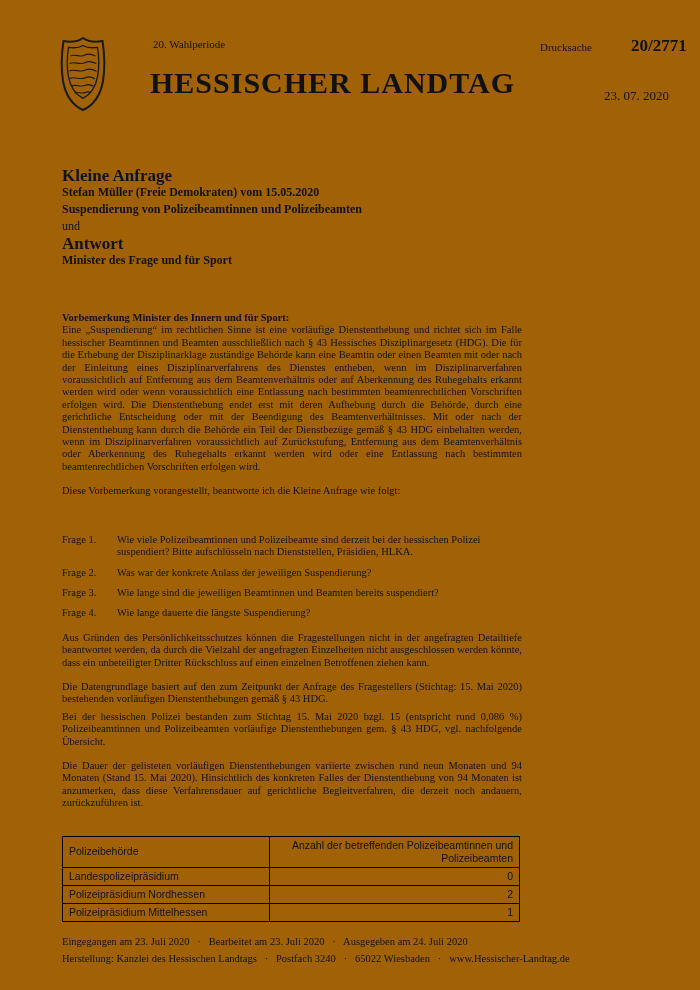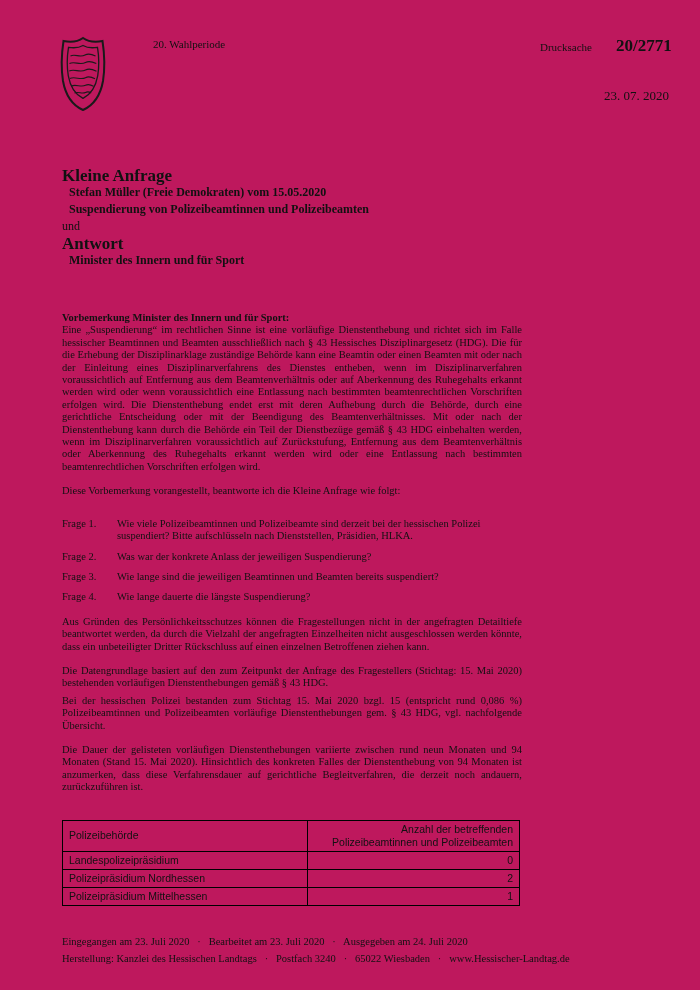--- a/index.html
+++ b/index.html
@@ -1,58 +1,58 @@
 <!DOCTYPE html>
 <html><head>
 <meta charset="utf-8">
 <style>
   * { margin:0; padding:0; box-sizing:border-box; }
   html,body { background:#ffffff; }
   .page {
-    position:relative; width:700px; height:990px; background:#be185d;
+    position:relative; width:700px; height:990px; background:#a16207;
     font-family:"Liberation Serif","DejaVu Serif",serif; color:#111;
     overflow:hidden;
   }
   
   .coat { position:absolute; left:58px; top:36px; width:50px; height:76px; }
   .wahlperiode { position:absolute; left:153px; top:38px; font-size:11px; }
   .landtag-title {
     position:absolute; left:150px; top:66px;
     font-size:30px; font-weight:700; letter-spacing:1px; white-space:nowrap;
   }
-  .drucksache { position:absolute; left:540px; top:36px; display:flex; align-items:baseline; gap:5px; }
+  .drucksache { position:absolute; left:540px; top:36px; display:flex; align-items:baseline; gap:20px; }
   .drucksache .lbl { font-size:11px; }
   .drucksache .num { font-size:17px; font-weight:700;margin-left:19px; }
   .header-date { position:absolute; left:604px; top:88px; font-size:13px; }
   
   .main { position:absolute; left:62px; top:168px; width:460px; font-size:10.5px; line-height:12.4px; }
   .title-block { font-size:12px; line-height:15px; }
   .title-block > div { margin-bottom:2px; }
   .tb-big { font-size:17px; font-weight:700; }
-  .tb-bold { font-weight:700;margin-left:7px; }
+  .tb-bold { font-weight:700; }
   .tb-gap { margin-top:0; }
   .vorb-head { margin-top:44px; font-weight:700; }
   .jtext { text-align:justify; }
   .intro { margin-top:12px; }
-  .questions { margin-top:20px; }
+  .questions { margin-top:36px; }
   .question { display:flex; margin-bottom:8px; }
   .q-label { flex:0 0 55px; }
   .q-text { flex:1; }
   .para { text-align:justify; }
   .mt12 { margin-top:12px; }
   .mt5 { margin-top:5px; }
   
   .data-table {
     border-collapse:collapse; width:458px; margin-top:26px;
     font-family:"Liberation Sans","DejaVu Sans",sans-serif; font-size:10.5px; line-height:13px;
   }
   .data-table th, .data-table td { border:1px solid #000; padding:2px 6px; font-weight:400; }
   .data-table th { vertical-align:middle; text-align:left; }
   .data-table th.center, .data-table td.center { text-align:right; }
-  .col-behoerde { width:245px; }
+  .col-behoerde { width:207px; }
   
   .footer { position:absolute; left:62px; top:933px; width:600px; font-size:10.5px; line-height:17px; }
   .footer-line { white-space:pre-wrap; }
 </style>
 </head>
 <body>
 
 <div class="page">
 
   <div class="coat">
@@ -63,35 +63,36 @@
         <path d="M12.5 20 C17 17.5 22 22 27 19 C31 16.8 34.5 18.5 37.5 20"></path>
         <path d="M11.5 27.5 C16.5 25 22 29.5 27.5 26.5 C31.5 24.4 35 26 38.3 27.6"></path>
         <path d="M11.3 35 C16.3 32.5 22 37 27.5 34 C31.5 31.9 35 33.5 38.5 35.2"></path>
         <path d="M12 42.5 C17 40 22.5 44.5 27.5 41.7 C31 39.8 34 41.2 37 42.8"></path>
         <path d="M13.5 50 C18 47.7 23 51.8 27.5 49.3 C30.5 47.7 33 48.8 35.5 50.2"></path>
         <path d="M16.5 57 C20 55.2 24 58.4 27.5 56.5 C29.7 55.3 31.5 56 33.2 57"></path>
       </g>
     </svg>
   </div>
   <div class="wahlperiode">20. Wahlperiode</div>
+  <div class="landtag-title">HESSISCHER LANDTAG</div>
   <div class="drucksache">
     <span class="lbl">Drucksache</span>
     <span class="num">20/2771</span>
   </div>
   <div class="header-date">23. 07. 2020</div>
 
   <div class="main">
 
     <div class="title-block">
       <div class="tb-big">Kleine Anfrage</div>
       <div class="tb-bold">Stefan Müller (Freie Demokraten) vom 15.05.2020</div>
       <div class="tb-bold">Suspendierung von Polizeibeamtinnen und Polizeibeamten</div>
       <div class="tb-gap">und</div>
       <div class="tb-big tb-gap">Antwort</div>
-      <div class="tb-bold">Minister des Innern und für Sport</div>
+      <div class="tb-bold">Minister des Frage und für Sport</div>
     </div>
 
     <div class="vorb-head">Vorbemerkung Minister des Innern und für Sport:</div>
     <p class="jtext">Eine „Suspendierung“ im rechtlichen Sinne ist eine vorläufige Dienstenthebung und richtet sich im Falle hessischer Beamtinnen und Beamten ausschließlich nach § 43 Hessisches Disziplinargesetz (HDG). Die für die Erhebung der Disziplinarklage zuständige Behörde kann eine Beamtin oder einen Beamten mit oder nach der Einleitung eines Disziplinarverfahrens des Dienstes entheben, wenn im Disziplinarverfahren voraussichtlich auf Entfernung aus dem Beamtenverhältnis oder auf Aberkennung des Ruhegehalts erkannt werden wird oder wenn voraussichtlich eine Entlassung nach bestimmten beamtenrechtlichen Vorschriften erfolgen wird. Die Dienstenthebung endet erst mit deren Aufhebung durch die Behörde, durch eine gerichtliche Entscheidung oder mit der Beendigung des Beamtenverhältnisses. Mit oder nach der Dienstenthebung kann durch die Behörde ein Teil der Dienstbezüge gemäß § 43 HDG einbehalten werden, wenn im Disziplinarverfahren voraussichtlich auf Zurückstufung, Entfernung aus dem Beamtenverhältnis oder Aberkennung des Ruhegehalts erkannt werden wird oder eine Entlassung nach bestimmten beamtenrechtlichen Vorschriften erfolgen wird.</p>
 
     <p class="intro">Diese Vorbemerkung vorangestellt, beantworte ich die Kleine Anfrage wie folgt:</p>
 
     <div class="questions">
       <div class="question">
         <span class="q-label">Frage 1.</span>

